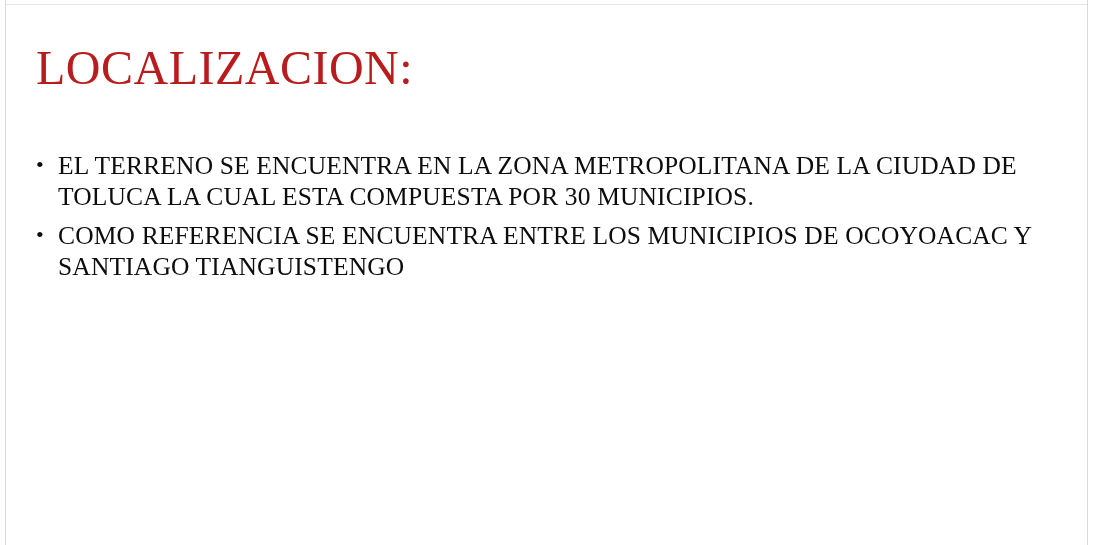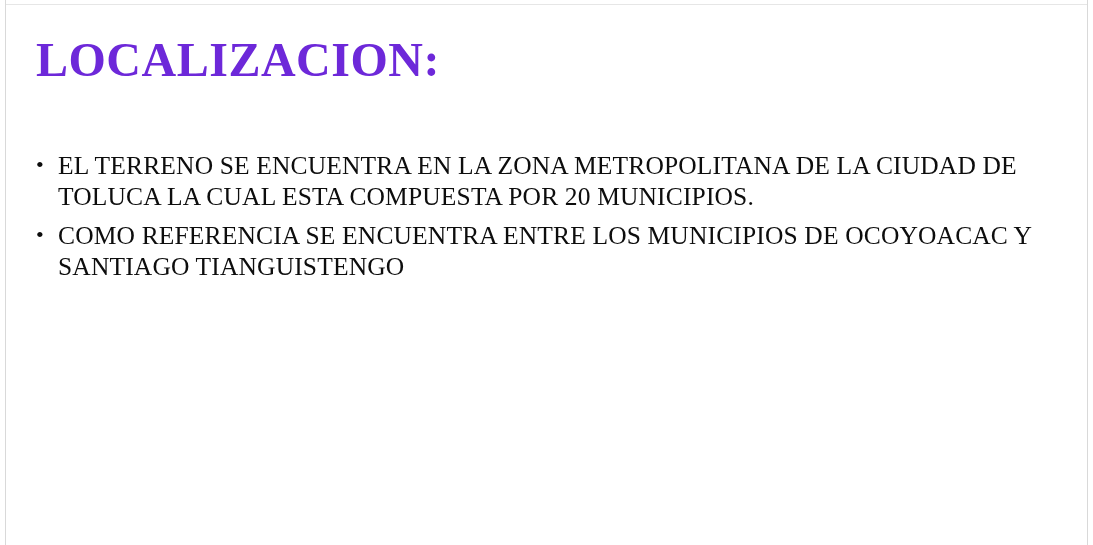--- a/index.html
+++ b/index.html
@@ -41,28 +41,28 @@
     left: 0;
     top: 0;
     width: 1093px;
     height: 4px;
     background: #ffffff;
     border-bottom: 1px solid #e6e6e6;
   }
   .title {
     position: absolute;
     left: 36px;
-    top: 32px;
+    top: 40px;
     width: 1000px;
     font-size: 48px;
     line-height: 1.15;
-    color: #6d28d9;
+    color: #b91c1c;
     font-family: "Liberation Serif", serif;
     letter-spacing: 0.5px;
-    font-weight: bold;
+    font-weight: normal;
     margin: 0;
   }
   .body-block {
     position: absolute;
     left: 36px;
     top: 150px;
     width: 1010px;
   }
   .bullet {
     display: flex;
@@ -94,21 +94,21 @@
   <div class="slide-edge-top"></div>
   <div class="slide-edge-left"></div>
   <div class="slide-edge-right"></div>
 
   <h1 class="title">LOCALIZACION:</h1>
 
   <div class="body-block">
 
     <div class="bullet">
       <span class="bullet-marker">•</span>
-      <span class="bullet-text">EL TERRENO SE ENCUENTRA EN LA ZONA METROPOLITANA DE LA CIUDAD DE TOLUCA LA CUAL ESTA COMPUESTA POR 20 MUNICIPIOS.</span>
+      <span class="bullet-text">EL TERRENO SE ENCUENTRA EN LA ZONA METROPOLITANA DE LA CIUDAD DE TOLUCA LA CUAL ESTA COMPUESTA POR 30 MUNICIPIOS.</span>
     </div>
 
     <div class="bullet">
       <span class="bullet-marker">•</span>
       <span class="bullet-text">COMO REFERENCIA SE ENCUENTRA ENTRE LOS MUNICIPIOS DE OCOYOACAC Y SANTIAGO TIANGUISTENGO</span>
     </div>
 
   </div>
 
 </div>

